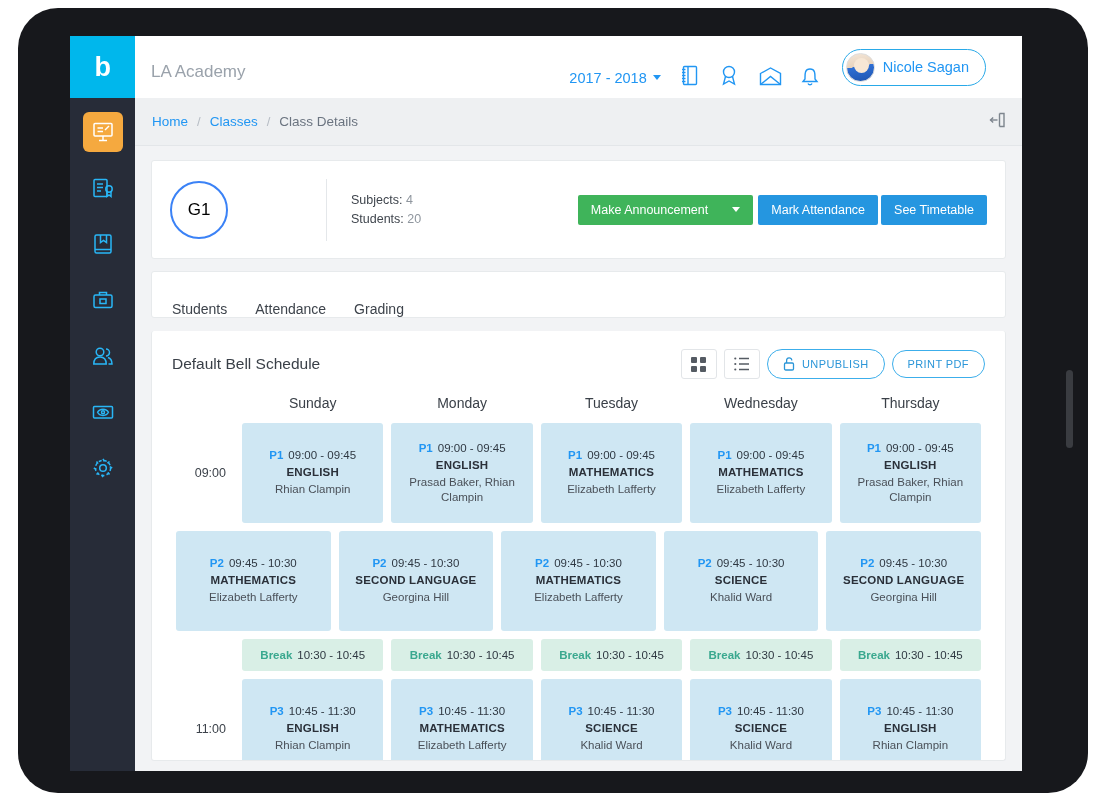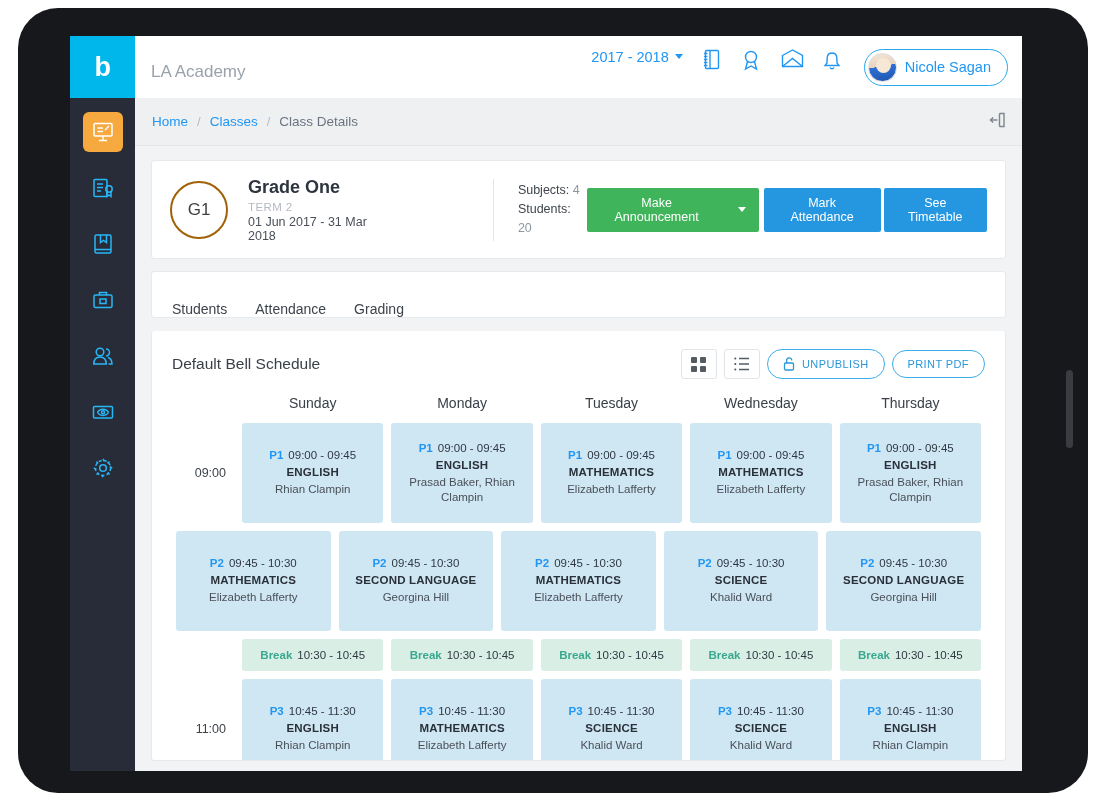--- a/index.html
+++ b/index.html
@@ -32,22 +32,22 @@
     display: flex; align-items: center; justify-content: center;
   }
   .logo-tile span {
     color: #fff; font-size: 27px; font-weight: 700; line-height: 1;
     letter-spacing: -.5px;
   }
   .brand {
     margin-left: 16px; color: #9aa2ab; font-size: 17px; margin-top: 9px;
   }
   .topbar-right {
-    margin-left: auto; display: flex; align-items: flex-start;
-    gap: 19px; padding-right: 14px;
+    margin-left: auto; display: flex; align-items: flex-end;
+    gap: 19px; padding-right: 36px;
   }
   .year-select {
     color: #2196f3; font-size: 14.5px; display: flex;
     align-items: center; gap: 6px; cursor: pointer; font-weight: 500;
   }
   .caret-down {
     width: 0; height: 0; border-left: 4.5px solid transparent;
     border-right: 4.5px solid transparent; border-top: 5px solid #2196f3;
   }
   .ticon { cursor: pointer; display: flex; align-items: center; }
@@ -93,22 +93,22 @@
     width: 887px; height: 625px; background: #f2f3f5;
     padding: 14px 16px 0 16px;
   }
   .card {
     background: #fff; border: 1px solid #e7eaec; border-radius: 3px;
   }
   
   .class-card { display: flex; align-items: center; height: 99px; padding: 0 18px; }
   .g-circle {
     width: 58px; height: 58px; border-radius: 50%;
-    border: 2px solid #a16207; display: flex; align-items: center;
-    justify-content: center; color: #404040; font-size: 17px; flex: none;
+    border: 2px solid #3b82f6; display: flex; align-items: center;
+    justify-content: center; color: #000000; font-size: 17px; flex: none;
   }
   .class-meta { margin-left: 20px; }
   .class-title { font-size: 18px; color: #2e3440; font-weight: 600; }
   .class-term { font-size: 11.5px; color: #b4bac2; letter-spacing: .4px; margin-top: 3px; }
   .class-dates { font-size: 12.5px; color: #4a5058; margin-top: 2px; }
   .vline { width: 1px; height: 62px; background: #e4e7ea; margin-left: 98px; }
   .stats { margin-left: 24px; font-size: 12.5px; color: #3f454d; line-height: 19px; }
   .stats b { font-weight: 400; }
   .stats .v { color: #8f969e; }
   .btn-group { margin-left: auto; display: flex; flex-direction: row; gap: 5px; align-items: flex-start; }
@@ -298,25 +298,20 @@
           <line x1="3.5" y1="10" x2="10.5" y2="10"></line>
           <path d="M6.2 7.4 L3.5 10 L6.2 12.6"></path>
         </svg>
       </span>
     </div>
 
     <div class="content">
 
       <div class="card class-card">
         <div class="g-circle">G1</div>
-        <div class="class-meta">
-          <div class="class-title">Grade One</div>
-          <div class="class-term">TERM 2</div>
-          <div class="class-dates">01 Jun 2017 - 31 Mar 2018</div>
-        </div>
         <div class="vline"></div>
         <div class="stats">
           <div>
             <b>Subjects:</b>
             <span class="v">4</span>
           </div>
           <div>
             <b>Students:</b>
             <span class="v">20</span>
           </div>

